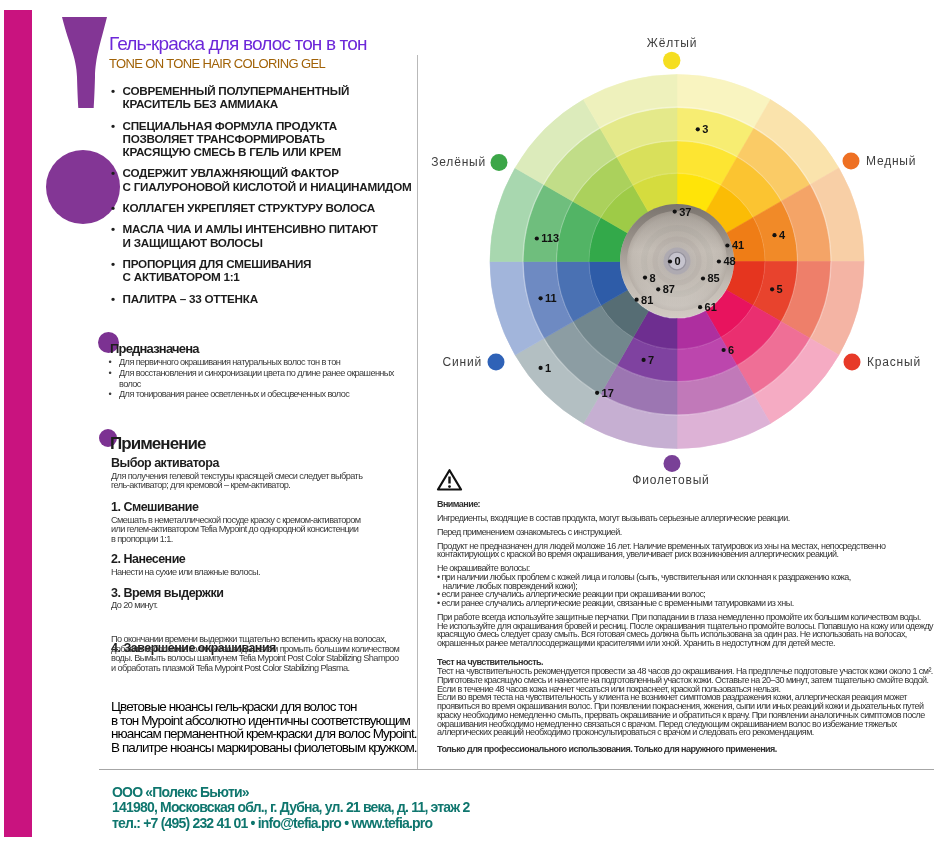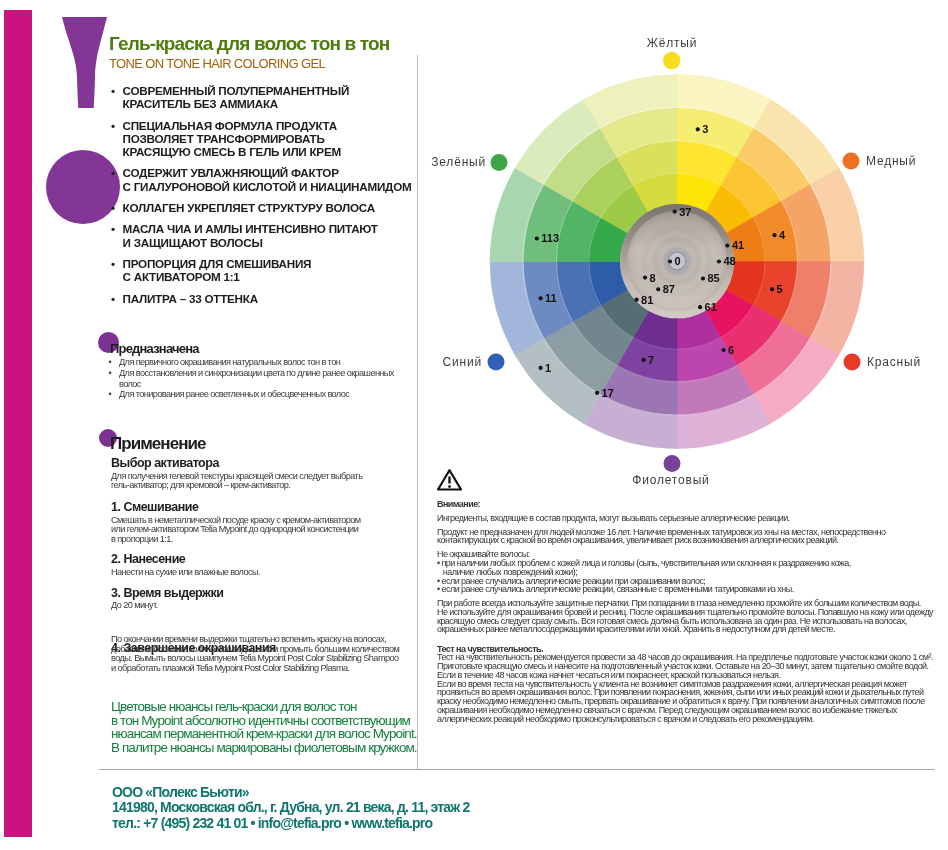--- a/index.html
+++ b/index.html
@@ -13,21 +13,21 @@
 </style></head>
 <body>
 
 <div class="abs" style="left:4px;top:10px;width:28px;height:827px;background:#C9137F;"></div>
 
 <svg class="abs" style="left:40px;top:14px;" width="90" height="215" viewBox="0 0 90 215">
   <path d="M22,3 L67,3 C60,31 55.5,43 55,63 C54.6,78 54,89 53.7,94 L38.3,94 C38,89 37.4,78 37,63 C36.5,43 29,31 22,3 Z" fill="#833695"></path>
   <circle cx="43" cy="173" r="37" fill="#833695"></circle>
 </svg>
 
-<div class="abs" style="left:109px;top:33px;font-size:19px;font-weight:bold;color:#4d7c0f;letter-spacing:-0.85px;white-space:nowrap;">Гель-краска для волос тон в тон</div>
+<div class="abs" style="left:109px;top:33px;font-size:19px;font-weight:normal;color:#6d28d9;letter-spacing:-0.85px;white-space:nowrap;">Гель-краска для волос тон в тон</div>
 <div class="abs" style="left:109px;top:56px;font-size:13px;color:#a16207;letter-spacing:-0.65px;white-space:nowrap;">TONE ON TONE HAIR COLORING GEL</div>
 
 <div class="abs" style="left:111px;top:84px;font-size:11.7px;font-weight:bold;color:#1c1c1c;line-height:13.3px;letter-spacing:-0.25px;white-space:nowrap;">
 <div style="position:relative;padding-left:11.5px;margin-bottom:8px;"><span style="position:absolute;left:0;">•</span>СОВРЕМЕННЫЙ ПОЛУПЕРМАНЕНТНЫЙ<br>КРАСИТЕЛЬ БЕЗ АММИАКА</div>
 <div style="position:relative;padding-left:11.5px;margin-bottom:8px;"><span style="position:absolute;left:0;">•</span>СПЕЦИАЛЬНАЯ ФОРМУЛА ПРОДУКТА<br>ПОЗВОЛЯЕТ ТРАНСФОРМИРОВАТЬ<br>КРАСЯЩУЮ СМЕСЬ В ГЕЛЬ ИЛИ КРЕМ</div>
 <div style="position:relative;padding-left:11.5px;margin-bottom:8px;"><span style="position:absolute;left:0;">•</span>СОДЕРЖИТ УВЛАЖНЯЮЩИЙ ФАКТОР<br>С ГИАЛУРОНОВОЙ КИСЛОТОЙ И НИАЦИНАМИДОМ</div>
 <div style="position:relative;padding-left:11.5px;margin-bottom:8px;"><span style="position:absolute;left:0;">•</span>КОЛЛАГЕН УКРЕПЛЯЕТ СТРУКТУРУ ВОЛОСА</div>
 <div style="position:relative;padding-left:11.5px;margin-bottom:8px;"><span style="position:absolute;left:0;">•</span>МАСЛА ЧИА И АМЛЫ ИНТЕНСИВНО ПИТАЮТ<br>И ЗАЩИЩАЮТ ВОЛОСЫ</div>
 <div style="position:relative;padding-left:11.5px;margin-bottom:8px;"><span style="position:absolute;left:0;">•</span>ПРОПОРЦИЯ ДЛЯ СМЕШИВАНИЯ<br>С АКТИВАТОРОМ 1:1</div>
 <div style="position:relative;padding-left:11.5px;"><span style="position:absolute;left:0;">•</span>ПАЛИТРА – 33 ОТТЕНКА</div>
@@ -52,21 +52,21 @@
 
 <div class="abs h2" style="left:111px;top:552px;">2. Нанесение</div>
 <div class="abs p" style="left:111px;top:567.5px;">Нанести на сухие или влажные волосы.</div>
 
 <div class="abs h2" style="left:111px;top:586px;">3. Время выдержки</div>
 <div class="abs p" style="left:111px;top:601px;">До 20 минут.</div>
 
 <div class="abs h2" style="left:111px;top:641px;">4. Завершение окрашивания</div>
 <div class="abs p" style="left:111px;top:635px;">По окончании времени выдержки тщательно вспенить краску на волосах,<br>добавив небольшое количество воды, затем промыть большим количеством<br>воды. Вымыть волосы шампунем Tefia Mypoint Post Color Stabilizing Shampoo<br>и обработать плазмой Tefia Mypoint Post Color Stabilizing Plasma.</div>
 
-<div class="abs" style="left:111px;top:700px;font-size:13.5px;line-height:13.7px;color:#15803d;letter-spacing:-0.9px;white-space:nowrap;">Цветовые нюансы гель-краски для волос тон<br>в тон Mypoint абсолютно идентичны соответствующим<br>нюансам перманентной крем-краски для волос Mypoint.<br>В палитре нюансы маркированы фиолетовым кружком.</div>
+<div class="abs" style="left:111px;top:700px;font-size:13.5px;line-height:13.7px;color:#000000;letter-spacing:-0.9px;white-space:nowrap;">Цветовые нюансы гель-краски для волос тон<br>в тон Mypoint абсолютно идентичны соответствующим<br>нюансам перманентной крем-краски для волос Mypoint.<br>В палитре нюансы маркированы фиолетовым кружком.</div>
 
 <div class="abs" style="left:417px;top:55px;width:1px;height:714px;background:#b9b9b9;"></div>
 <div class="abs" style="left:99px;top:769px;width:835px;height:1px;background:#a6a6a6;"></div>
 
 <div class="abs" style="left:112px;top:785px;font-size:14px;font-weight:bold;line-height:15.3px;color:#0f766e;letter-spacing:-0.8px;white-space:nowrap;">ООО «Полекс Бьюти»<br>141980, Московская обл., г. Дубна, ул. 21 века, д. 11, этаж 2<br>тел.: +7 (495) 232 41 01 • info@tefia.pro • www.tefia.pro</div>
 
 <svg class="abs" style="left:420px;top:20px;" width="528" height="480" viewBox="420 20 528 480">
 <defs>
 <radialGradient id="cupint" cx="0.5" cy="0.5" r="0.5">
 <stop offset="0%" stop-color="#AFABB4"></stop>
@@ -204,17 +204,19 @@
 
 <svg class="abs" style="left:436px;top:468px;" width="27" height="25" viewBox="0 0 27 25">
 <path d="M13.5,2.2 L25,21.5 L2,21.5 Z" fill="none" stroke="#111" stroke-width="2.2" stroke-linejoin="round"></path>
 <line x1="13.5" y1="8.5" x2="13.5" y2="15.5" stroke="#111" stroke-width="2.4"></line>
 <circle cx="13.5" cy="18.6" r="1.4" fill="#111"></circle>
 </svg>
 
 <div class="abs warn" style="left:437px;top:500px;font-size:9px;line-height:8.75px;color:#333;letter-spacing:-0.55px;white-space:nowrap;">
 <p style="font-weight:bold;">Внимание:</p>
 <p>Ингредиенты, входящие в состав продукта, могут вызывать серьезные аллергические реакции.</p>
+<p>Перед применением ознакомьтесь с инструкцией.</p>
 <p>Продукт не предназначен для людей моложе 16 лет. Наличие временных татуировок из хны на местах, непосредственно<br>контактирующих с краской во время окрашивания, увеличивает риск возникновения аллергических реакций.</p>
 <p>Не окрашивайте волосы:<br>• при наличии любых проблем с кожей лица и головы (сыпь, чувствительная или склонная к раздражению кожа,<br>&nbsp;&nbsp;&nbsp;наличие любых повреждений кожи);<br>• если ранее случались аллергические реакции при окрашивании волос;<br>• если ранее случались аллергические реакции, связанные с временными татуировками из хны.</p>
 <p>При работе всегда используйте защитные перчатки. При попадании в глаза немедленно промойте их большим количеством воды.<br>Не используйте для окрашивания бровей и ресниц. После окрашивания тщательно промойте волосы. Попавшую на кожу или одежду<br>красящую смесь следует сразу смыть. Вся готовая смесь должна быть использована за один раз. Не использовать на волосах,<br>окрашенных ранее металлосодержащими красителями или хной. Хранить в недоступном для детей месте.</p>
 <p style="margin-bottom:0;margin-top:10.5px;"><span style="font-weight:bold;">Тест на чувствительность.</span><br>Тест на чувствительность рекомендуется провести за 48 часов до окрашивания. На предплечье подготовьте участок кожи около 1 см².<br>Приготовьте красящую смесь и нанесите на подготовленный участок кожи. Оставьте на 20–30 минут, затем тщательно смойте водой.<br>Если в течение 48 часов кожа начнет чесаться или покраснеет, краской пользоваться нельзя.<br>Если во время теста на чувствительность у клиента не возникнет симптомов раздражения кожи, аллергическая реакция может<br>проявиться во время окрашивания волос. При появлении покраснения, жжения, сыпи или иных реакций кожи и дыхательных путей<br>краску необходимо немедленно смыть, прервать окрашивание и обратиться к врачу. При появлении аналогичных симптомов после<br>окрашивания необходимо немедленно связаться с врачом. Перед следующим окрашиванием волос во избежание тяжелых<br>аллергических реакций необходимо проконсультироваться с врачом и следовать его рекомендациям.</p>
+<p style="margin-top:8px;font-weight:bold;">Только для профессионального использования. Только для наружного применения.</p>
 </div>
 
 </body></html>

